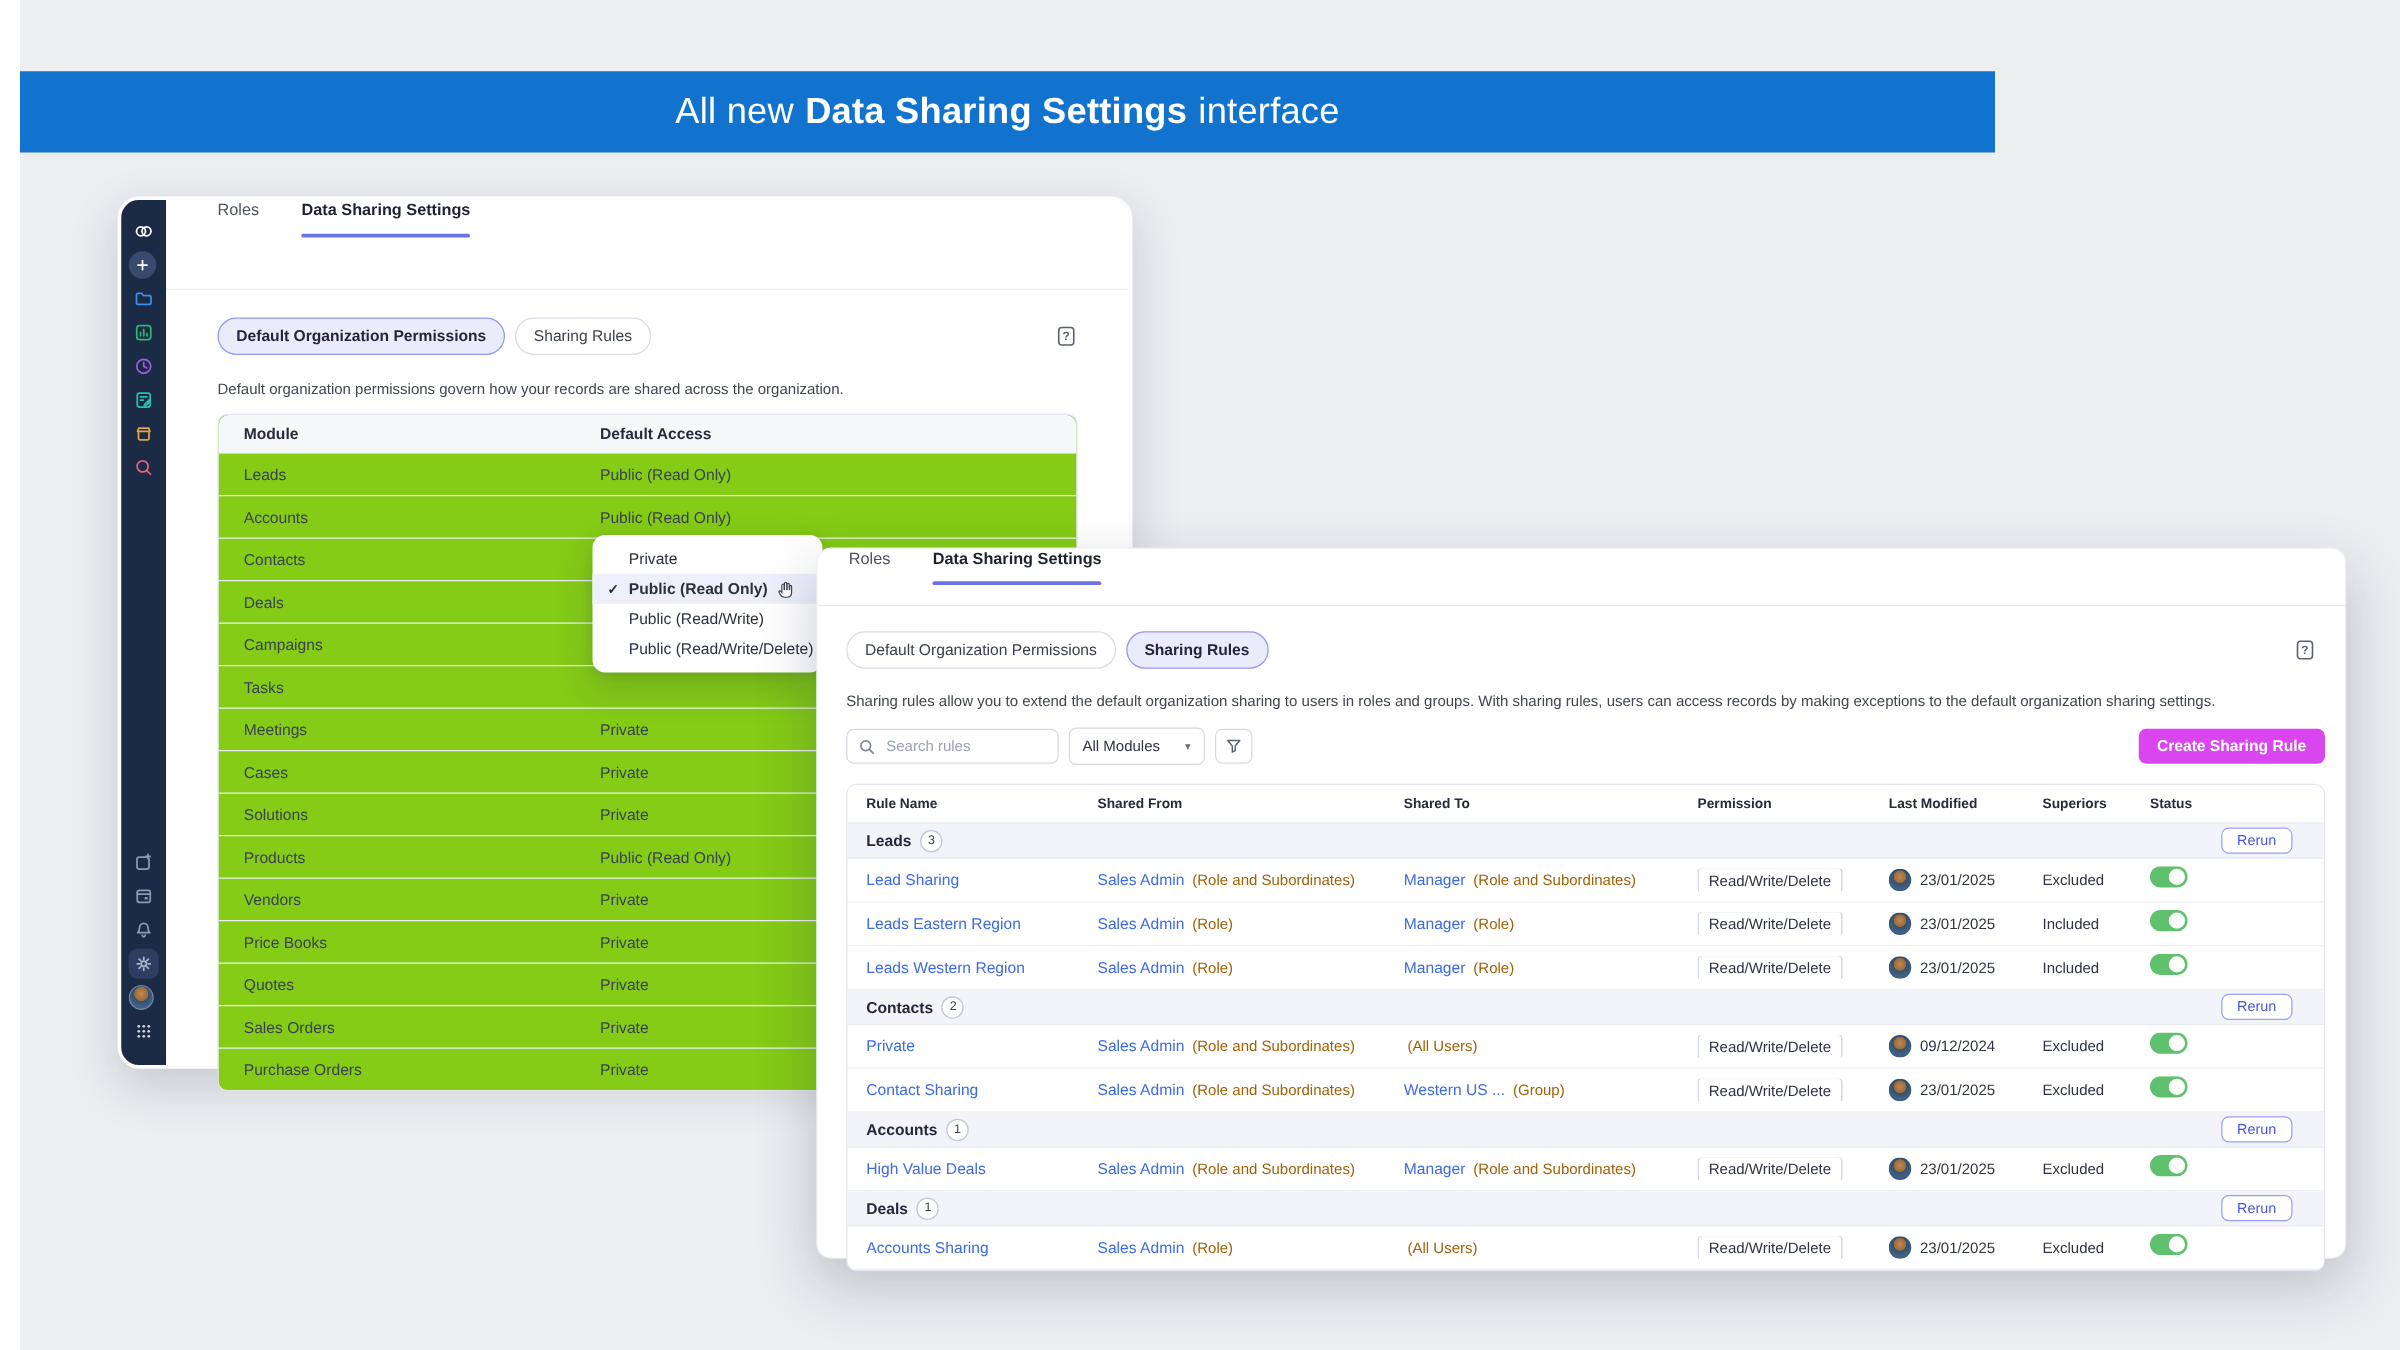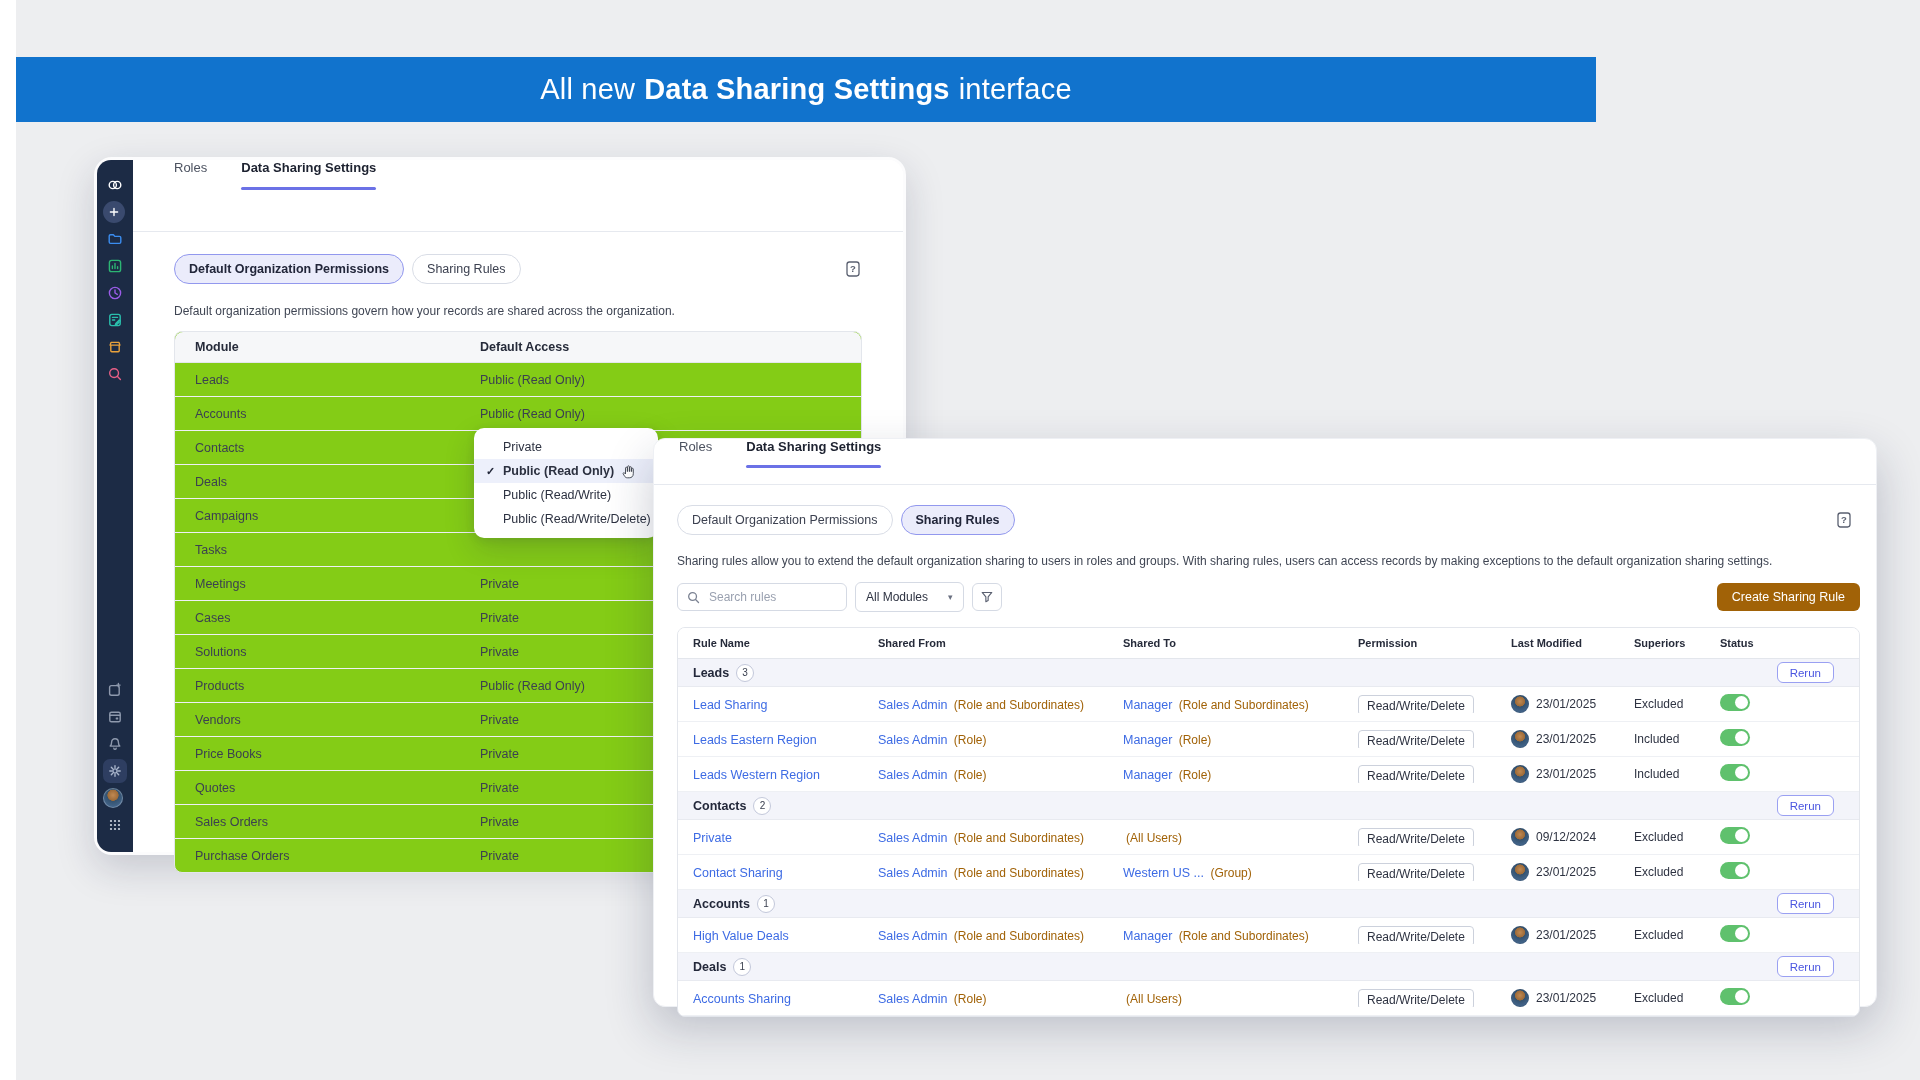--- a/index.html
+++ b/index.html
@@ -75,22 +75,22 @@
               border-radius:6px;padding:0 9px;box-sizing:border-box;background:#fff;}
   .search-box svg{width:13px;height:13px;flex:none;}
   .search-box input{border:none;outline:none;width:100%;font-size:12px;color:#3b4150;font-family:inherit;background:transparent;}
   .search-box input::placeholder{color:#9aa1b0;}
   .select-box{display:flex;align-items:center;gap:20px;height:28px;padding:0 10px;border:1px solid #d5dae4;
               border-radius:6px;font-size:12px;color:#2e3342;background:#fff;white-space:nowrap;}
   .select-box .caret-down{font-size:9px;color:#6a7080;}
   .filter-btn{width:30px;height:28px;border:1px solid #d5dae4;border-radius:6px;display:flex;align-items:center;
               justify-content:center;background:#fff;box-sizing:border-box;}
   .filter-btn svg{width:14px;height:14px;}
-  .create-btn{margin-left:auto;height:28px;padding:0 15px;background:#a16207;color:#fff;border:none;border-radius:6px;
-              font-size:12.5px;font-weight:400;font-family:inherit;}
+  .create-btn{margin-left:auto;height:28px;padding:0 15px;background:#d946ef;color:#fff;border:none;border-radius:6px;
+              font-size:12.5px;font-weight:700;font-family:inherit;}
 
   .rtable{margin:15px 16px 0 23px;border:1px solid #e3e6ec;border-radius:8px;overflow:hidden;background:#fff;}
   .rhead{display:grid;grid-template-columns:185px 245px 235px 153px 123px 86px 1fr;padding:9px 0 9px 15px;
          font-size:11px;font-weight:700;color:#262b3a;border-bottom:1px solid #e3e6ec;background:#fff;}
   .grow{height:27px;background:#f3f4fa;display:flex;align-items:center;padding:0 25px 0 15px;border-bottom:1px solid #e8eaf0;}
   .gname{font-weight:700;color:#23283a;font-size:12.5px;}
   .badge{width:16px;height:16px;border:1px solid #c3c8da;border-radius:50%;display:flex;align-items:center;
          justify-content:center;font-size:10px;color:#3b4150;margin-left:7px;background:#fff;}
   .rerun-btn{margin-left:auto;height:21px;padding:0 12px;border:1px solid #9aa0f2;color:#4a55e0;background:#fff;
              border-radius:6px;font-size:11.5px;font-family:inherit;}

